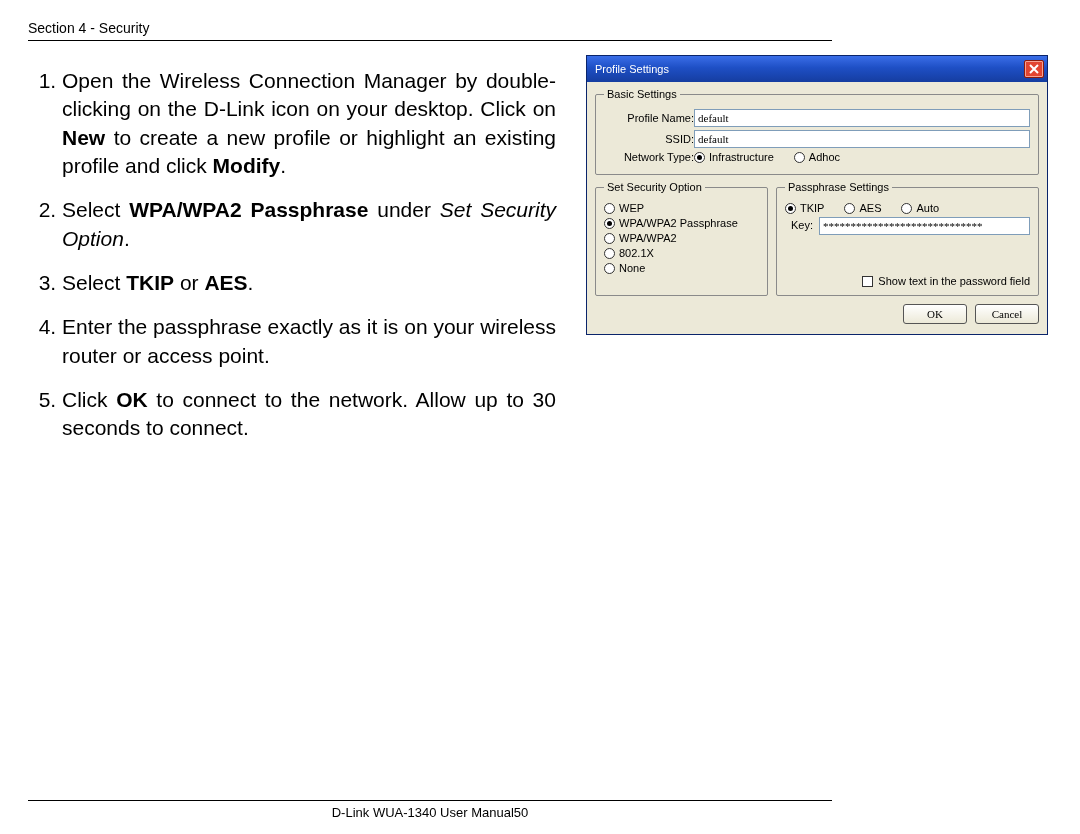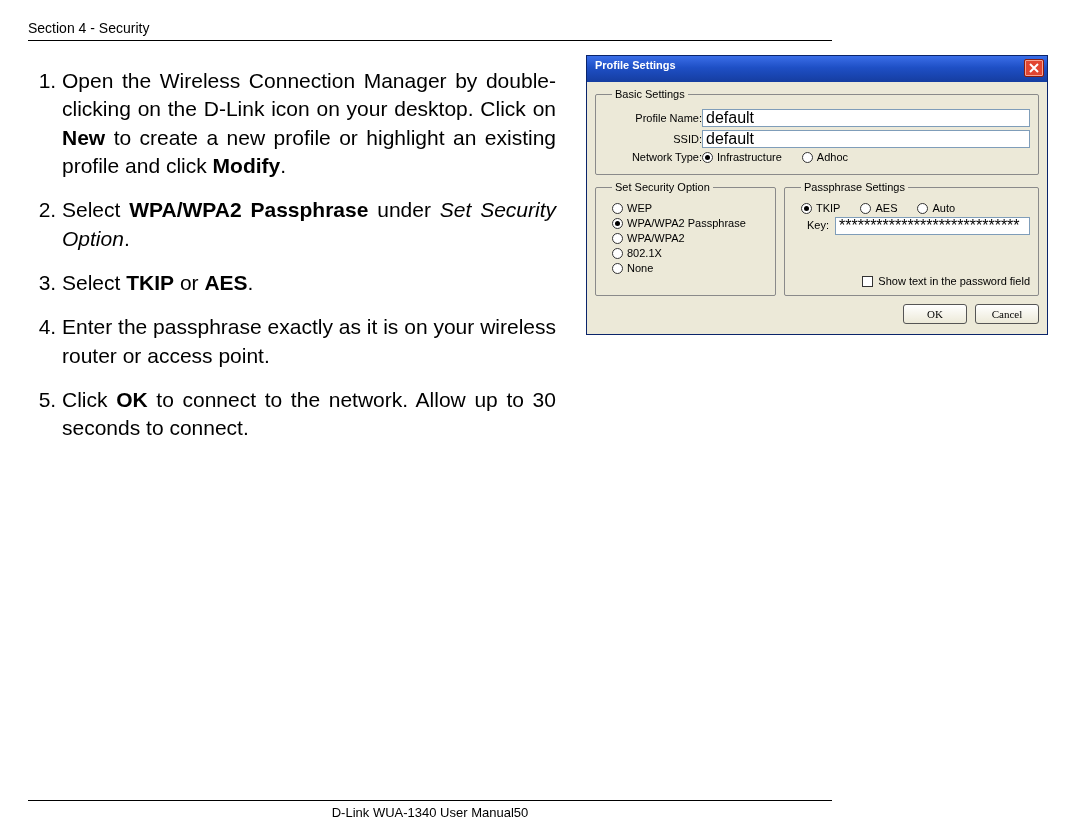--- a/index.html
+++ b/index.html
@@ -17,42 +17,42 @@
   .dialog{
     border:1px solid #0a246a;
     background:#ece9d8;
     font-family:Tahoma,Arial,sans-serif;
     font-size:11px;
     color:#000;
     width:460px;
   }
   .titlebar{
     background:linear-gradient(to bottom,#3a6ee8 0%,#1e4fc5 45%,#153da0 100%);
-    color:#fff;font-weight:bold;
-    display:flex;justify-content:space-between;
+    color:#fff;font-weight:normal;
+    display:flex;align-items:center;justify-content:space-between;
     padding:3px 3px 3px 8px;height:20px
   }
   .closebtn{
     width:18px;height:16px;background:#e24531;border:1px solid #8a1b0d;
     display:flex;align-items:center;justify-content:center;border-radius:2px;
     box-shadow:inset 0 0 0 1px #f7a393
   }
   .closebtn svg{display:block}
   .dialog-body{padding:6px 8px 10px 8px}
   fieldset{
     border:1px solid #8a8a8a;border-radius:2px;
-    margin:0 0 6px 0;padding:6px 8px 8px 16px
+    margin:0 0 6px 0;padding:6px 8px 8px 8px
   }
   legend{padding:0 3px;font-size:11px}
   .row{display:flex;align-items:center;margin:3px 0}
   .lbl{width:90px;text-align:right;margin-right:0}
   input.txt{
     flex:1;min-width:0;height:16px;
     border:1px solid #7f9db9;background:#fff;
-    font-family:Liberation Sans, sans-serif;font-size:16px;padding:0 3px
+    font-family:Liberation Serif, serif;font-size:11px;padding:0 3px
   }
   .radio{display:inline-flex;align-items:center;margin-right:20px;gap:4px}
   .radio input{margin:0;appearance:none;-webkit-appearance:none;
     width:11px;height:11px;border:1px solid #333;border-radius:50%;background:#fff;position:relative}
   .radio input:checked::after{content:"";position:absolute;top:2px;left:2px;width:5px;height:5px;border-radius:50%;background:#000}
   .twocol{display:flex;gap:8px}
   .twocol fieldset{flex:1;min-width:0;margin-bottom:0}
   .sec-opts .radio{display:flex;margin:3px 0}
   .chk{display:inline-flex;align-items:center;gap:5px}
   .chk input{margin:0;appearance:none;-webkit-appearance:none;width:11px;height:11px;border:1px solid #333;background:#fff}

